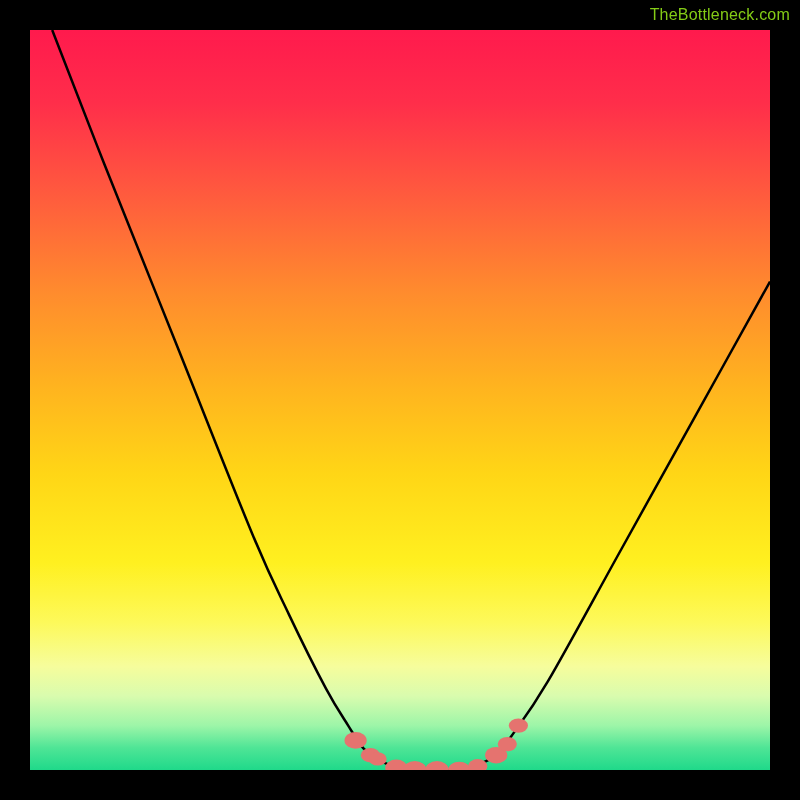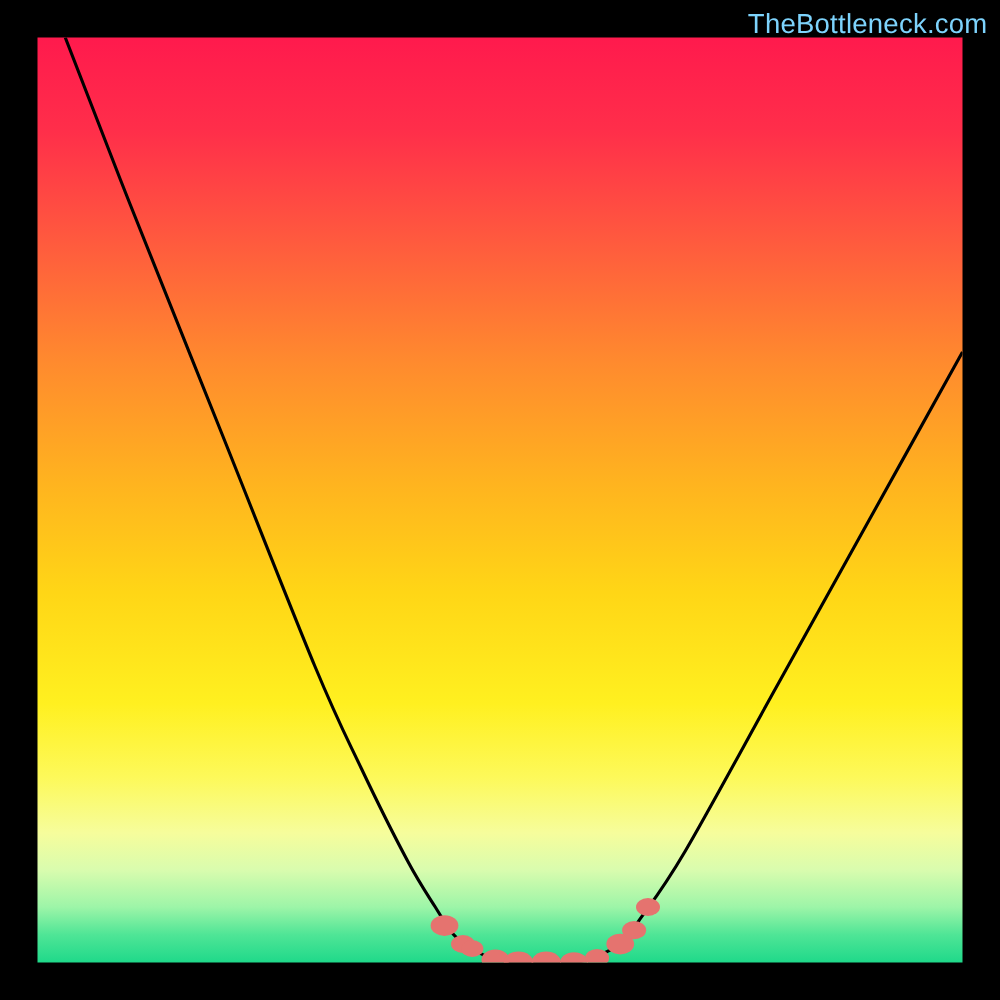--- a/index.html
+++ b/index.html
@@ -38,22 +38,22 @@
       #d9fcae 90%,
       #9df5a8 94%,
       #4fe596 97%,
       #1fd98a 100%
     );
   }
   .watermark {
     position: absolute;
     top: 6px;
     right: 10px;
-    color: #7dd3fc;
-    font-size: 22px;
+    color: #84cc16;
+    font-size: 16px;
     font-weight: 500;
     letter-spacing: 0.2px;
     z-index: 10;
   }
   .curve-svg {
     position: absolute;
     top: 30px;
     left: 30px;
     width: 740px;
     height: 740px;

